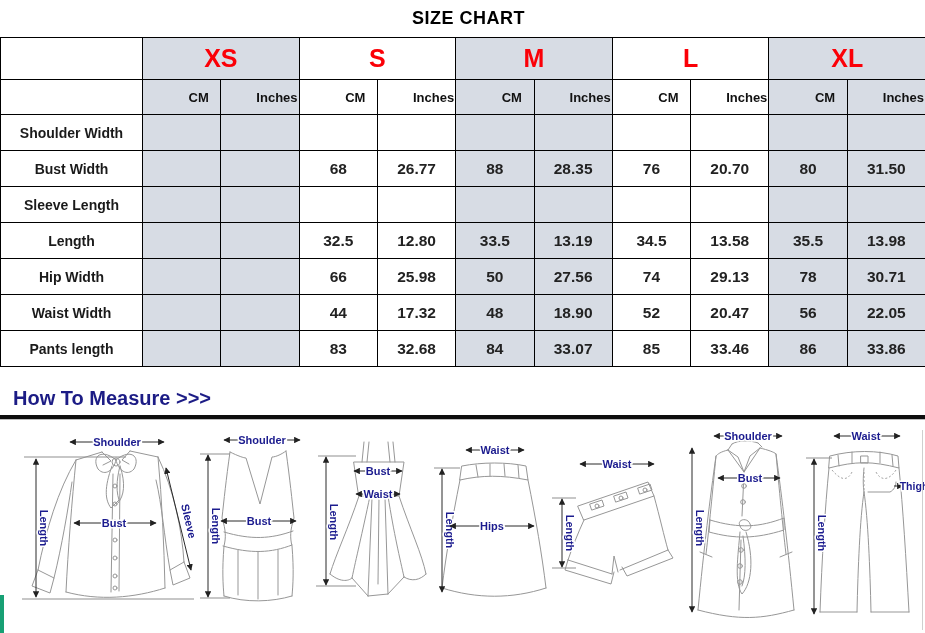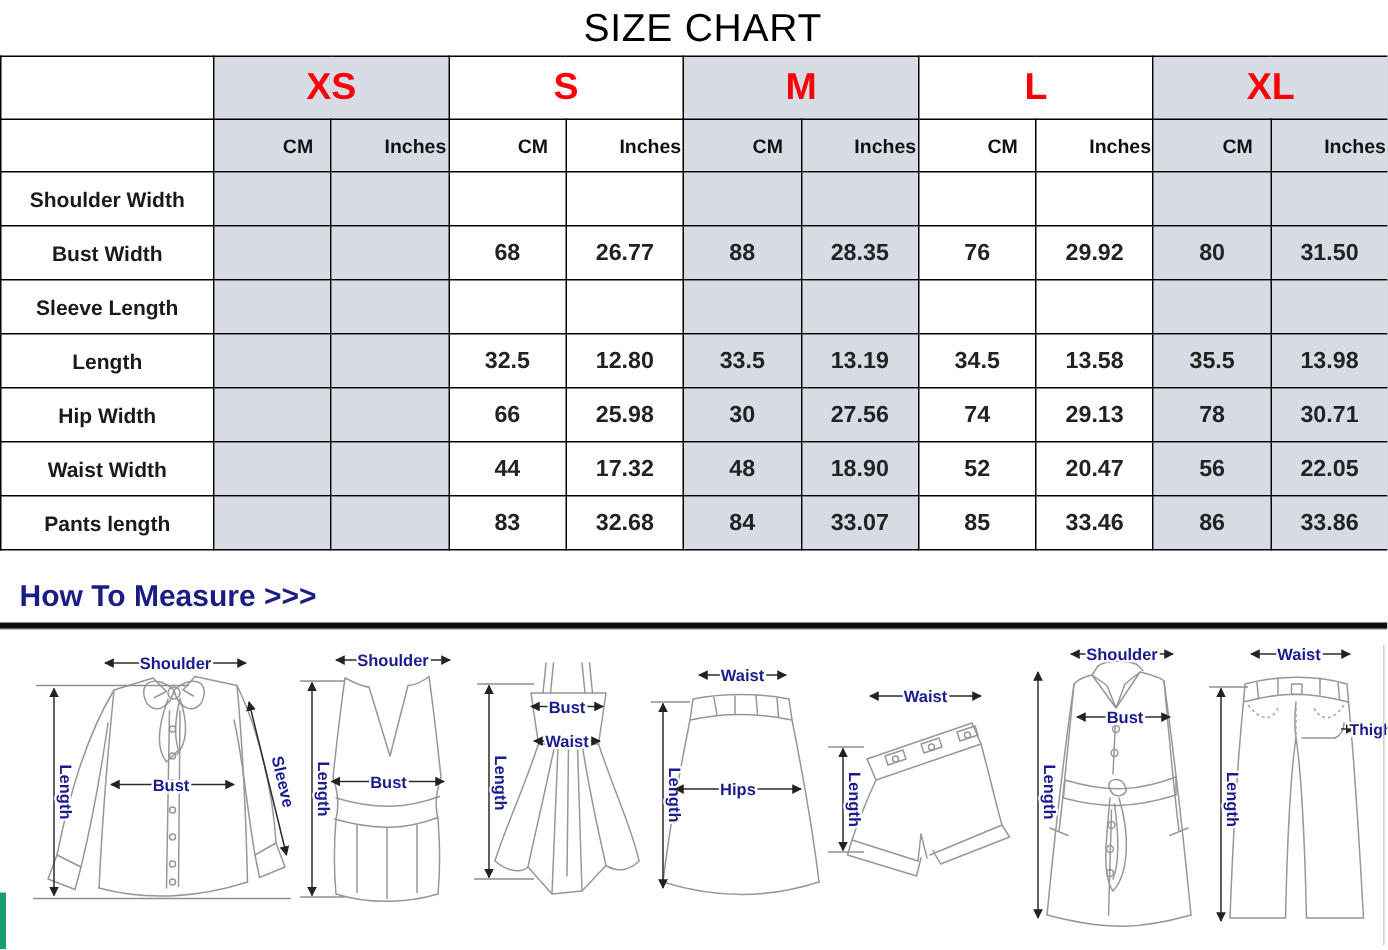--- a/index.html
+++ b/index.html
@@ -1,19 +1,19 @@
 <!DOCTYPE html>
 <html><head>
 <meta charset="utf-8">
 <style>
   html,body{margin:0;padding:0;background:#fff;}
   .page{position:relative;width:925px;height:633px;background:#fff;overflow:hidden;
         font-family:"Liberation Sans","DejaVu Sans",sans-serif;color:#111;}
   .title{height:37px;display:flex;align-items:center;justify-content:center;
-         font-size:26px;font-weight:normal;letter-spacing:.5px;color:#000;margin-left:12px;}
+         font-size:18px;font-weight:bold;letter-spacing:.5px;color:#000;margin-left:12px;}
   table.size-chart{border-collapse:collapse;table-layout:fixed;width:925px;}
   table.size-chart th,table.size-chart td{border:1px solid #000;text-align:center;
          vertical-align:middle;padding:0;overflow:hidden;white-space:nowrap;}
   col.c-label{width:142px;}
   col.c-unit{width:78.3px;}
   tr.size-row{height:42px;}
   tr.size-row th{font-size:25px;font-weight:bold;color:#fb0007;}
   tr.size-row th.lblcol{background:#fff;}
   tr.unit-row{height:35px;}
   tr.unit-row th{font-size:13px;font-weight:bold;color:#111;padding-left:34px;}
@@ -96,21 +96,21 @@
       </tr>
       <tr>
         <td class="rowlbl">Bust Width</td>
         <td class="val gray"></td>
         <td class="val gray"></td>
         <td class="val">68</td>
         <td class="val">26.77</td>
         <td class="val gray">88</td>
         <td class="val gray">28.35</td>
         <td class="val">76</td>
-        <td class="val">29.92</td>
+        <td class="val">20.70</td>
         <td class="val gray">80</td>
         <td class="val gray">31.50</td>
       </tr>
       <tr>
         <td class="rowlbl">Sleeve Length</td>
         <td class="val gray"></td>
         <td class="val gray"></td>
         <td class="val"></td>
         <td class="val"></td>
         <td class="val gray"></td>
@@ -132,21 +132,21 @@
         <td class="val">13.58</td>
         <td class="val gray">35.5</td>
         <td class="val gray">13.98</td>
       </tr>
       <tr>
         <td class="rowlbl">Hip Width</td>
         <td class="val gray"></td>
         <td class="val gray"></td>
         <td class="val">66</td>
         <td class="val">25.98</td>
-        <td class="val gray">30</td>
+        <td class="val gray">50</td>
         <td class="val gray">27.56</td>
         <td class="val">74</td>
         <td class="val">29.13</td>
         <td class="val gray">78</td>
         <td class="val gray">30.71</td>
       </tr>
       <tr>
         <td class="rowlbl">Waist Width</td>
         <td class="val gray"></td>
         <td class="val gray"></td>

